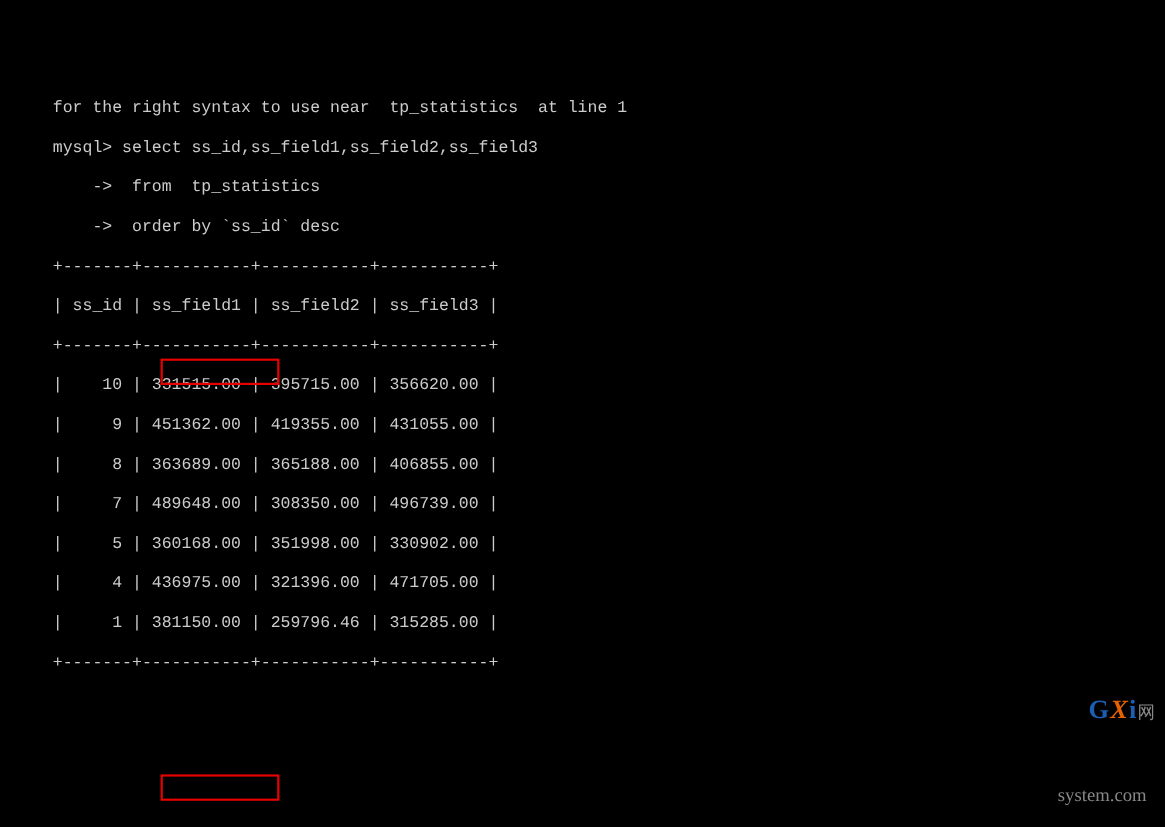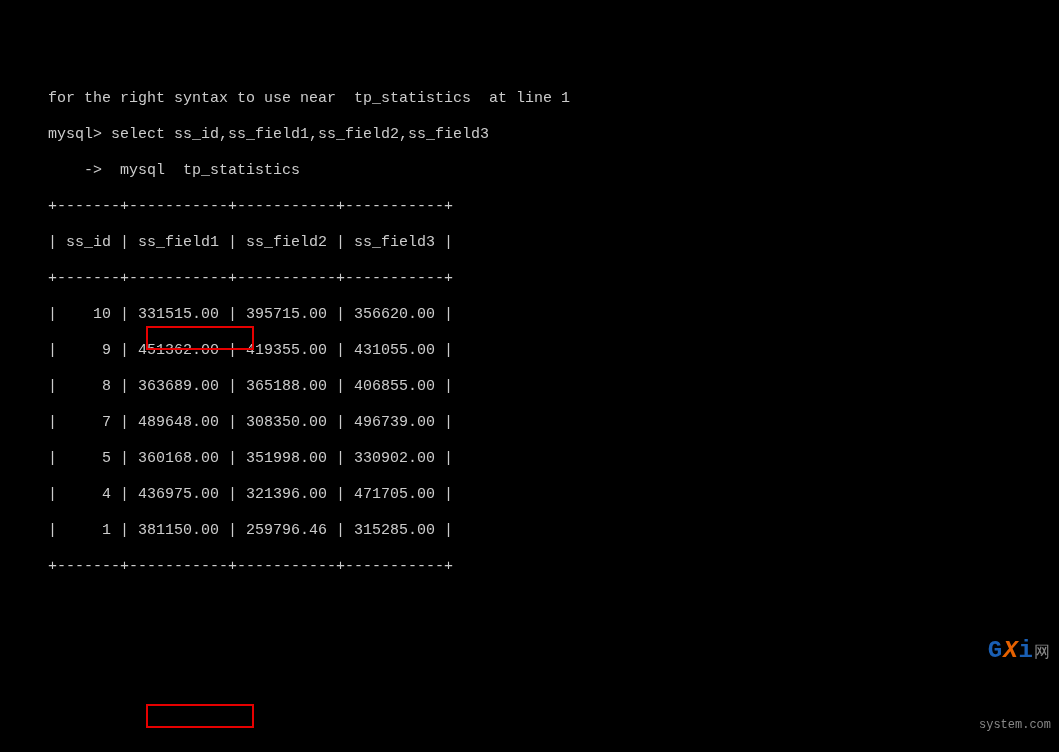--- a/index.html
+++ b/index.html
@@ -21,51 +21,52 @@
   .line { white-space: pre; padding-left: 48px; }
   .highlight-box {
     position: absolute;
     border: 2px solid #e60000;
     pointer-events: none;
   }
   .watermark {
     position: absolute;
     right: 8px;
     bottom: 6px;
-    font-family: Liberation Mono, monospace;
-    text-align: right;
+    font-family: Liberation Serif, serif;
+    text-align: left;
     line-height: 1;
   }
   .watermark .main {
     font-size: 24px;
     font-weight: bold;
     color: #1a5fb4;
     letter-spacing: 1px;
   }
   .watermark .main .x {
     color: #e66100;
     font-style: italic;
   }
   .watermark .main .i { color: #1a5fb4; }
   .watermark .main .net { color: #888; font-size: 16px; font-weight: normal; }
   .watermark .sub {
-    font-size: 12px;
+    font-size: 17px;
     color: #888;
     margin-top: 2px;
   }
 </style>
 </head>
 <body>
 
 
 
 <div class="terminal">
 <div class="line">for the right syntax to use near  tp_statistics  at line 1</div>
 <div class="line"><span>mysql&gt;</span><span> select ss_id,ss_field1,ss_field2,ss_field3</span></div>
-<div class="line"><span>    -&gt;</span><span>  mysql  tp_statistics</span></div>
+<div class="line"><span>    -&gt;</span><span>  from  tp_statistics</span></div>
+<div class="line"><span>    -&gt;</span><span>  order by `ss_id` desc</span></div>
 <div class="line">+-------+-----------+-----------+-----------+</div>
 <div class="line">| ss_id | ss_field1 | ss_field2 | ss_field3 |</div>
 <div class="line">+-------+-----------+-----------+-----------+</div>
 <div class="line">|    10 | 331515.00 | 395715.00 | 356620.00 |</div>
 <div class="line">|     9 | 451362.00 | 419355.00 | 431055.00 |</div>
 <div class="line">|     8 | 363689.00 | 365188.00 | 406855.00 |</div>
 <div class="line">|     7 | 489648.00 | 308350.00 | 496739.00 |</div>
 <div class="line">|     5 | 360168.00 | 351998.00 | 330902.00 |</div>
 <div class="line">|     4 | 436975.00 | 321396.00 | 471705.00 |</div>
 <div class="line">|     1 | 381150.00 | 259796.46 | 315285.00 |</div>

